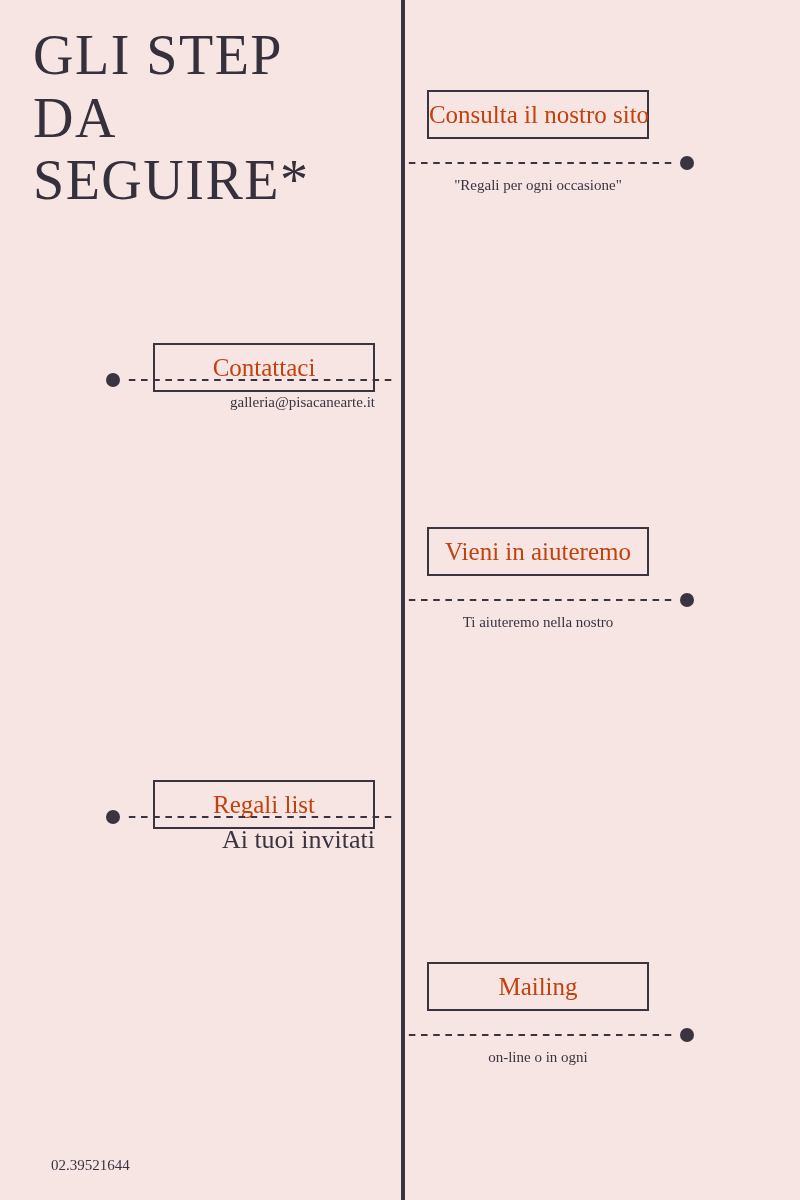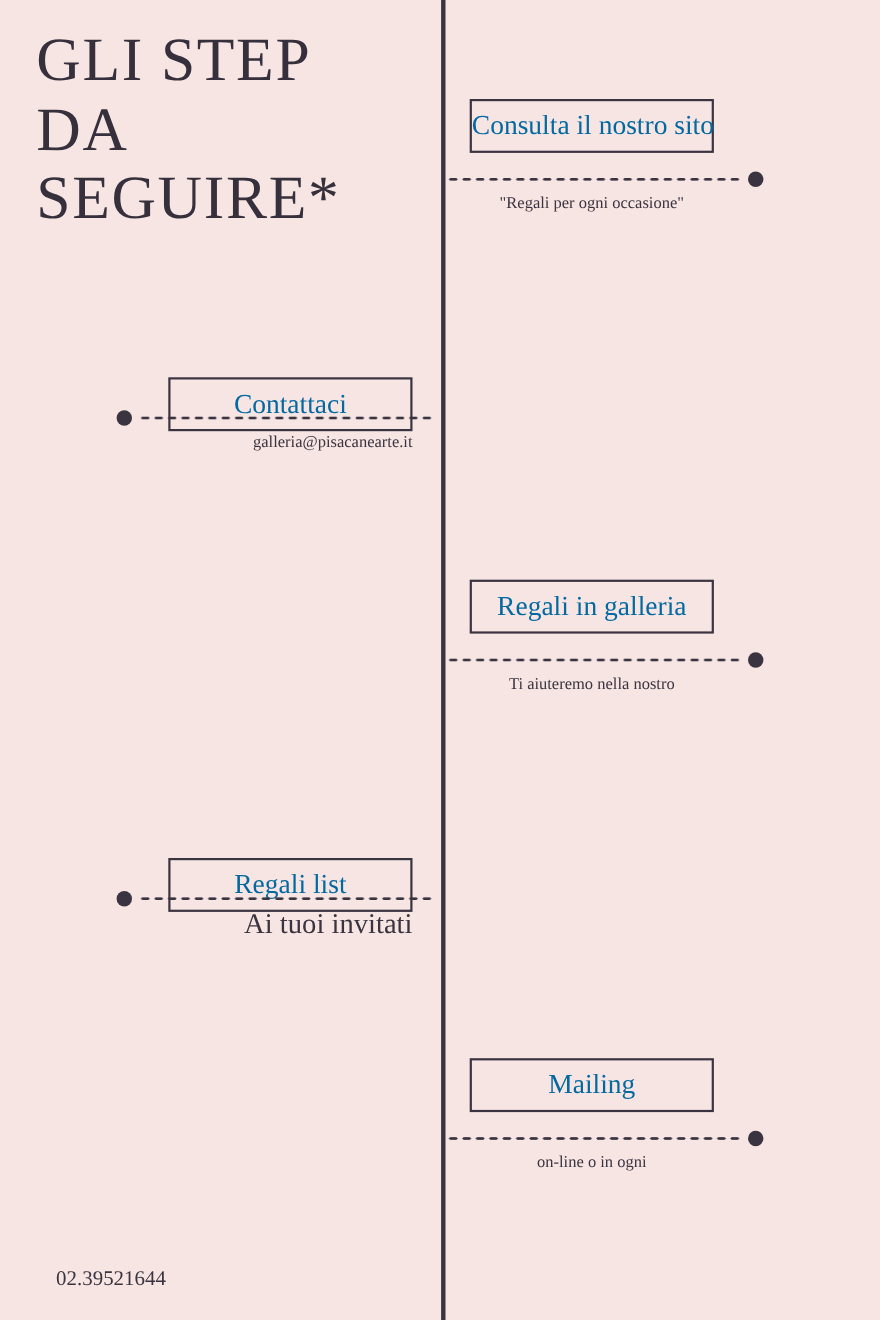--- a/index.html
+++ b/index.html
@@ -73,21 +73,21 @@
   }
   .step.left .step-box {
     left: 153px;
     width: 222px;
     margin-top: 36px;
   }
   .step-box-label {
     font-size: 25px;
     line-height: 1;
     white-space: nowrap;
-    color: #0369a1;
+    color: #c2410c;
   }
   
   .step-box.overflow .step-box-label {
     font-size: 25px;
     transform: translateX(1px);
   }
 
   
   .connector {
     position: absolute;
@@ -146,21 +146,21 @@
     left: 33px;
     bottom: 26px;
     color: #3a3440;
   }
   .footer-line1 {
     font-size: 22px;
     line-height: 1.15;
     white-space: nowrap;
   }
   .footer-line2 {
-    font-size: 19px;
+    font-size: 15px;
     line-height: 1.15;
     padding-left: 18px;
     white-space: nowrap;
   }
 </style>
 </head>
 <body>
 
 <div id="poster">
 
@@ -187,21 +187,21 @@
     </div>
     <div class="connector">
       <div class="dots"></div>
       <div class="node"></div>
     </div>
     <div class="caption">galleria@pisacanearte.it</div>
   </div>
 
   <div class="step right" style="top:527px;">
     <div class="step-box">
-      <span class="step-box-label">Regali in galleria</span>
+      <span class="step-box-label">Vieni in aiuteremo</span>
     </div>
     <div class="connector">
       <div class="dots"></div>
       <div class="node"></div>
     </div>
     <div class="caption">Ti aiuteremo nella nostro</div>
   </div>
 
   <div class="step left" style="top:744px;">
     <div class="step-box">

